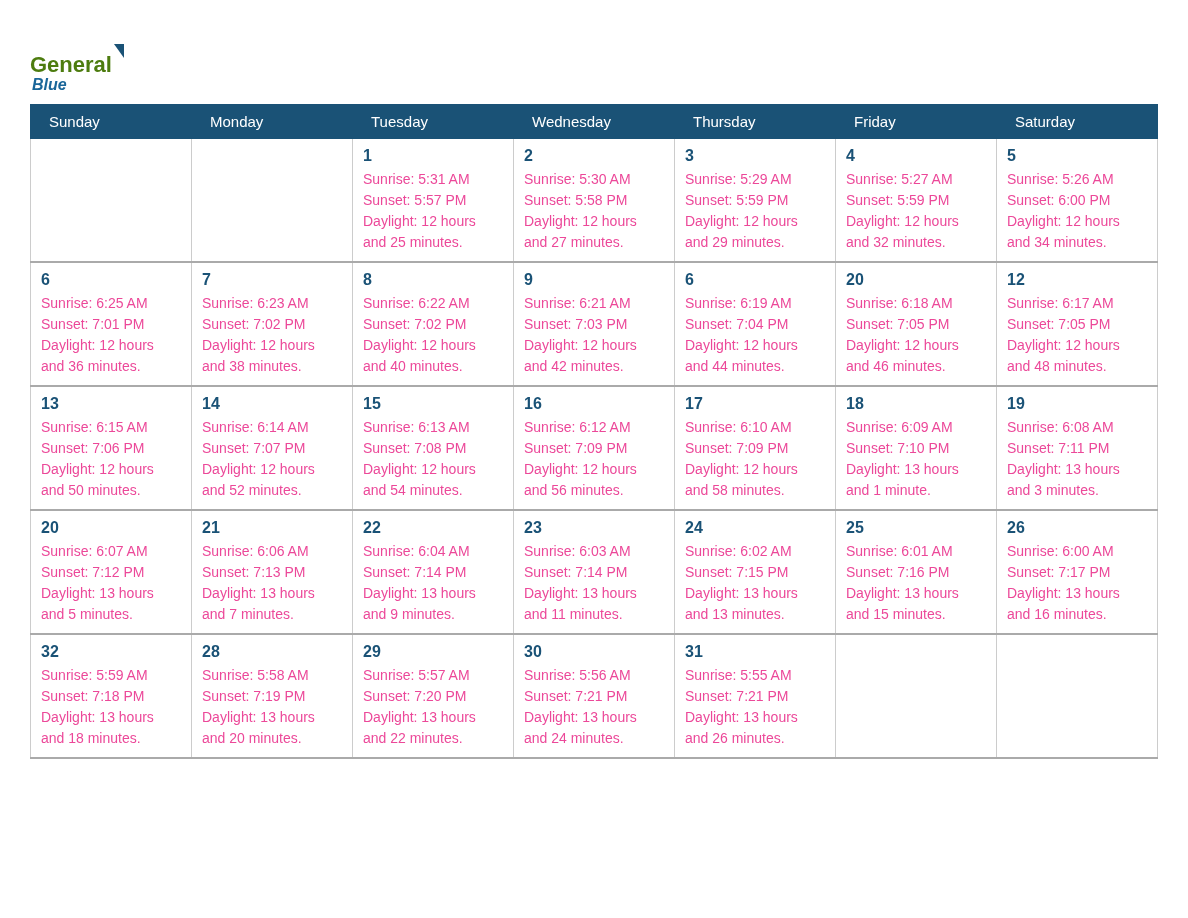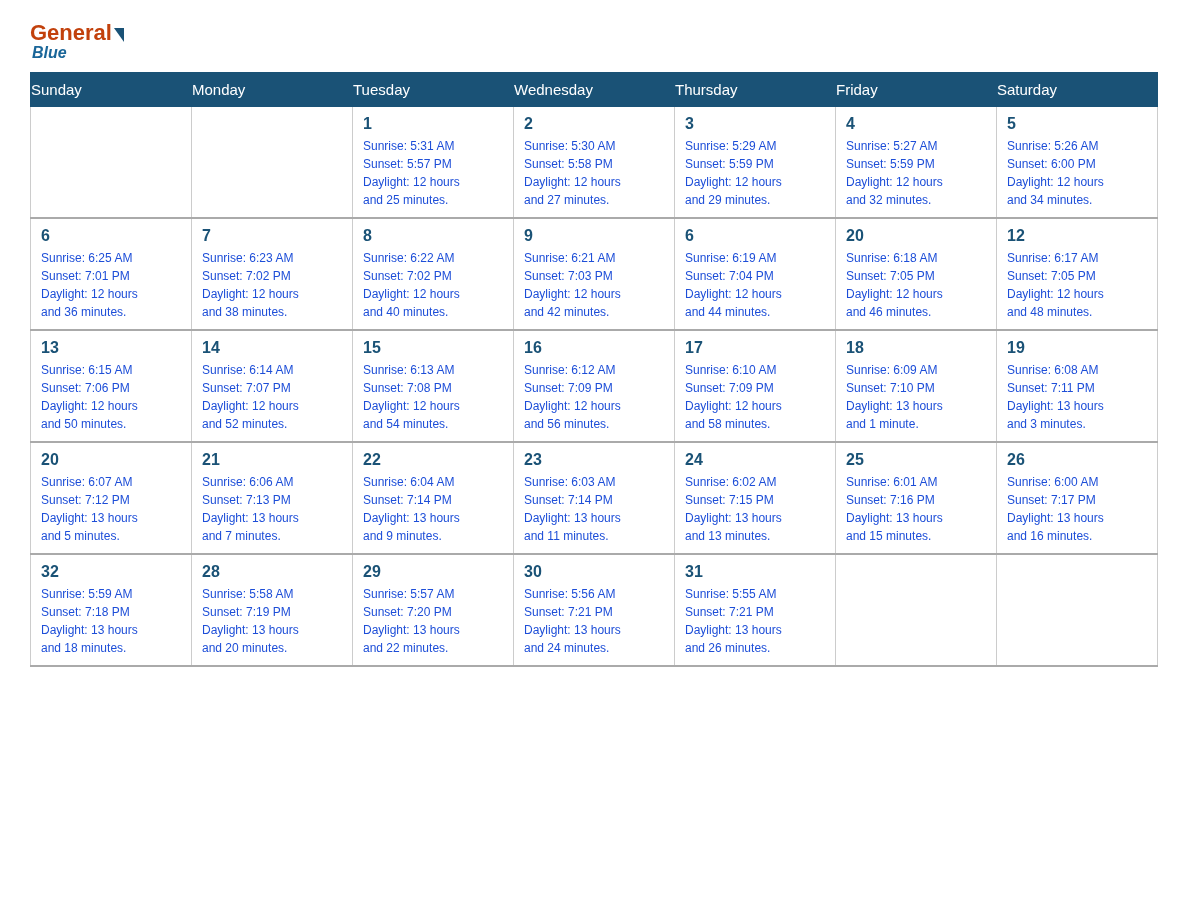--- a/index.html
+++ b/index.html
@@ -21,21 +21,21 @@
       flex-direction: column;
       align-items: flex-start;
     }
     .logo-text {
       display: flex;
       align-items: center;
       font-size: 22px;
       font-weight: bold;
       color: #333;
     }
-    .logo-general { color: #c2410c; }
+    .logo-general { color: #4d7c0f; margin-top: 32px; }
     .logo-arrow {
       display: inline-block;
       width: 0;
       height: 0;
       border-left: 10px solid transparent;
       border-right: 0px solid transparent;
       border-top: 14px solid #1a5276;
       margin: 0 2px;
       position: relative;
       top: 2px;
@@ -65,21 +65,21 @@
     table {
       width: 100%;
       border-collapse: collapse;
       margin-top: 10px;
     }
     thead tr {
       background-color: #1a5276;
     }
     thead th {
       color: #fff;
-      padding: 8px 0;
+      padding: 8px 18px;
       text-align: left;
       font-size: 15px;
       font-weight: normal;
       border: 1px solid #1a5276;
     }
     tbody td {
       vertical-align: top;
       padding: 8px 10px;
       border: 1px solid #ccc;
       font-size: 13px;
@@ -89,22 +89,22 @@
       height: 110px;
     }
     .day-number {
       font-size: 16px;
       font-weight: bold;
       color: #1a5276;
       display: block;
       margin-bottom: 4px;
     }
     .day-info {
-      color: #1d4ed8;
-      font-size: 12px;
+      color: #ec4899;
+      font-size: 14px;
       line-height: 1.5;
     }
     tbody tr {
       border-bottom: 2px solid #aaa;
     }
     .empty-cell {
       background: #fff;
     }
   </style>
 </head>

